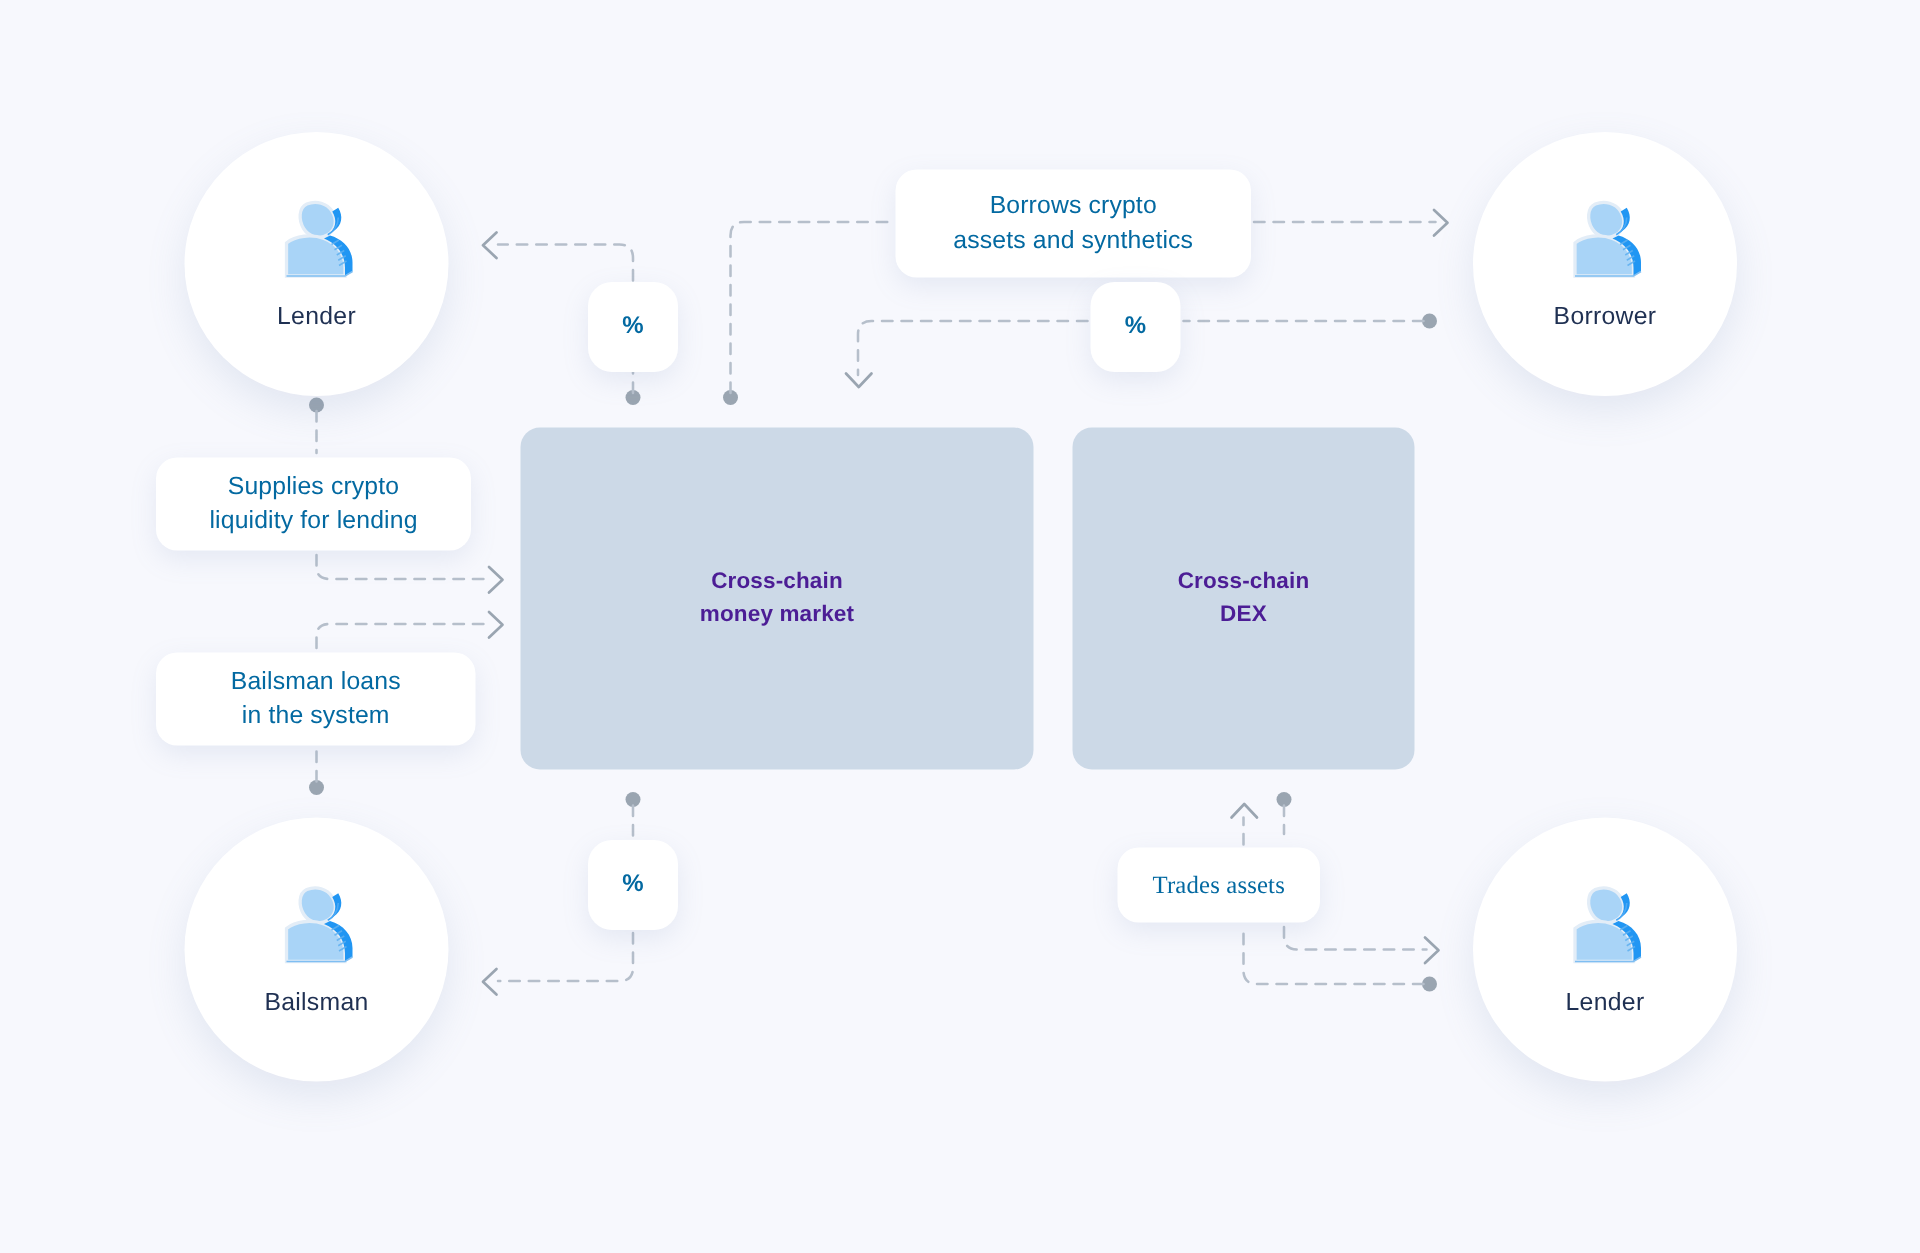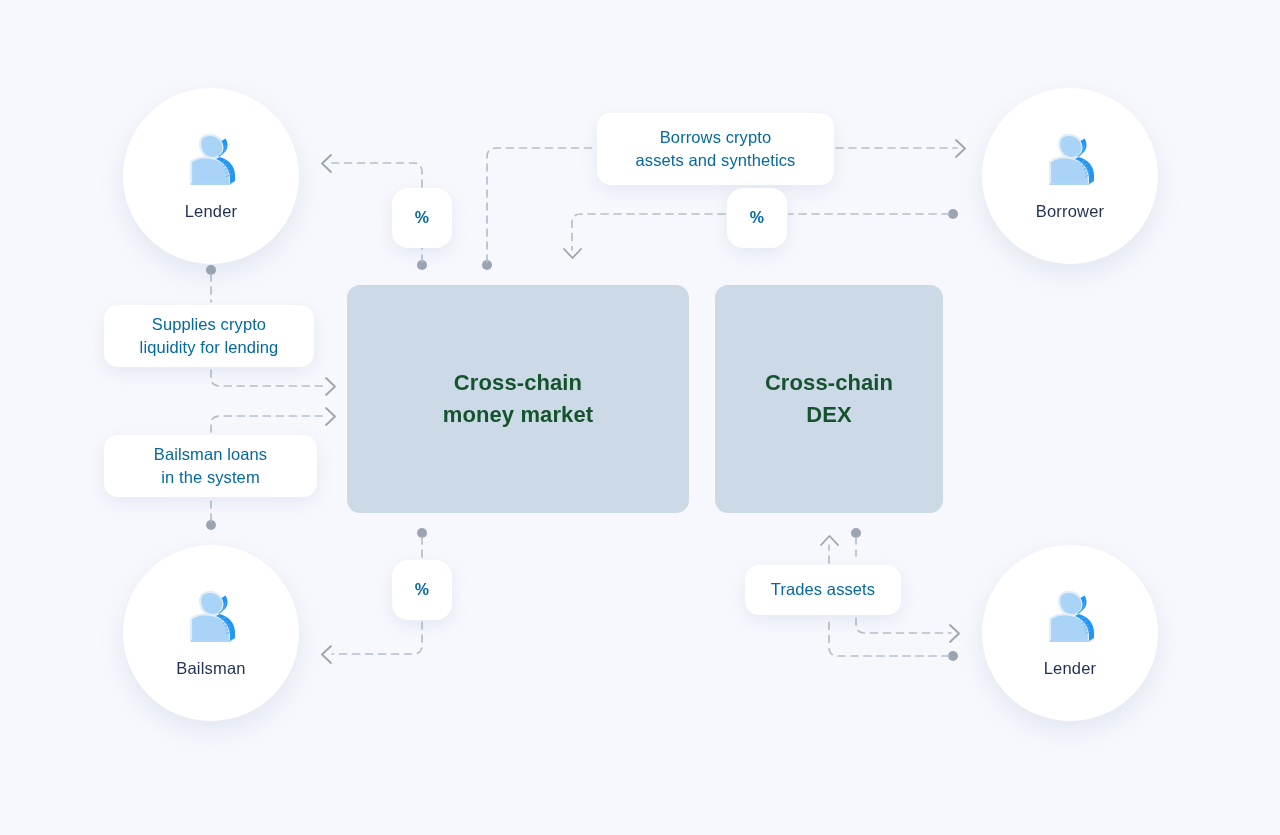--- a/index.html
+++ b/index.html
@@ -58,24 +58,24 @@
     position: absolute;
     background: #ccd9e7;
     border-radius: 13px;
     display: flex;
     align-items: center;
     justify-content: center;
     text-align: center;
     z-index: 3;
   }
   .block .btxt {
-    font-size: 22px;
+    font-size: 15px;
     font-weight: 700;
     line-height: 1.45;
-    color: #14532d;
+    color: #4c1d95;
     letter-spacing: .1px;
     white-space: pre-line;
   }
 
   
   .pill {
     position: absolute;
     background: #ffffff;
     border-radius: 14px;
     box-shadow: 0 6px 18px rgba(125,150,185,0.15);
@@ -291,17 +291,17 @@
 
   <div class="pill" style="left:104px; top:435px; width:213px; height:62px;">
     <div class="ptxt">Bailsman loans
 in the system</div>
   </div>
 
   <div class="pill pct" style="left:392px; top:560px; width:60px; height:60px;">
     <div class="ptxt">%</div>
   </div>
 
-  <div class="pill" style="left:745px; top:565px; width:156px; height:50px;">
+  <div class="pill" style="left:745px; top:565px; width:135px; height:50px;font-family:Liberation Serif, serif;">
     <div class="ptxt">Trades assets</div>
   </div>
 
 </div>
 
 </body></html>

